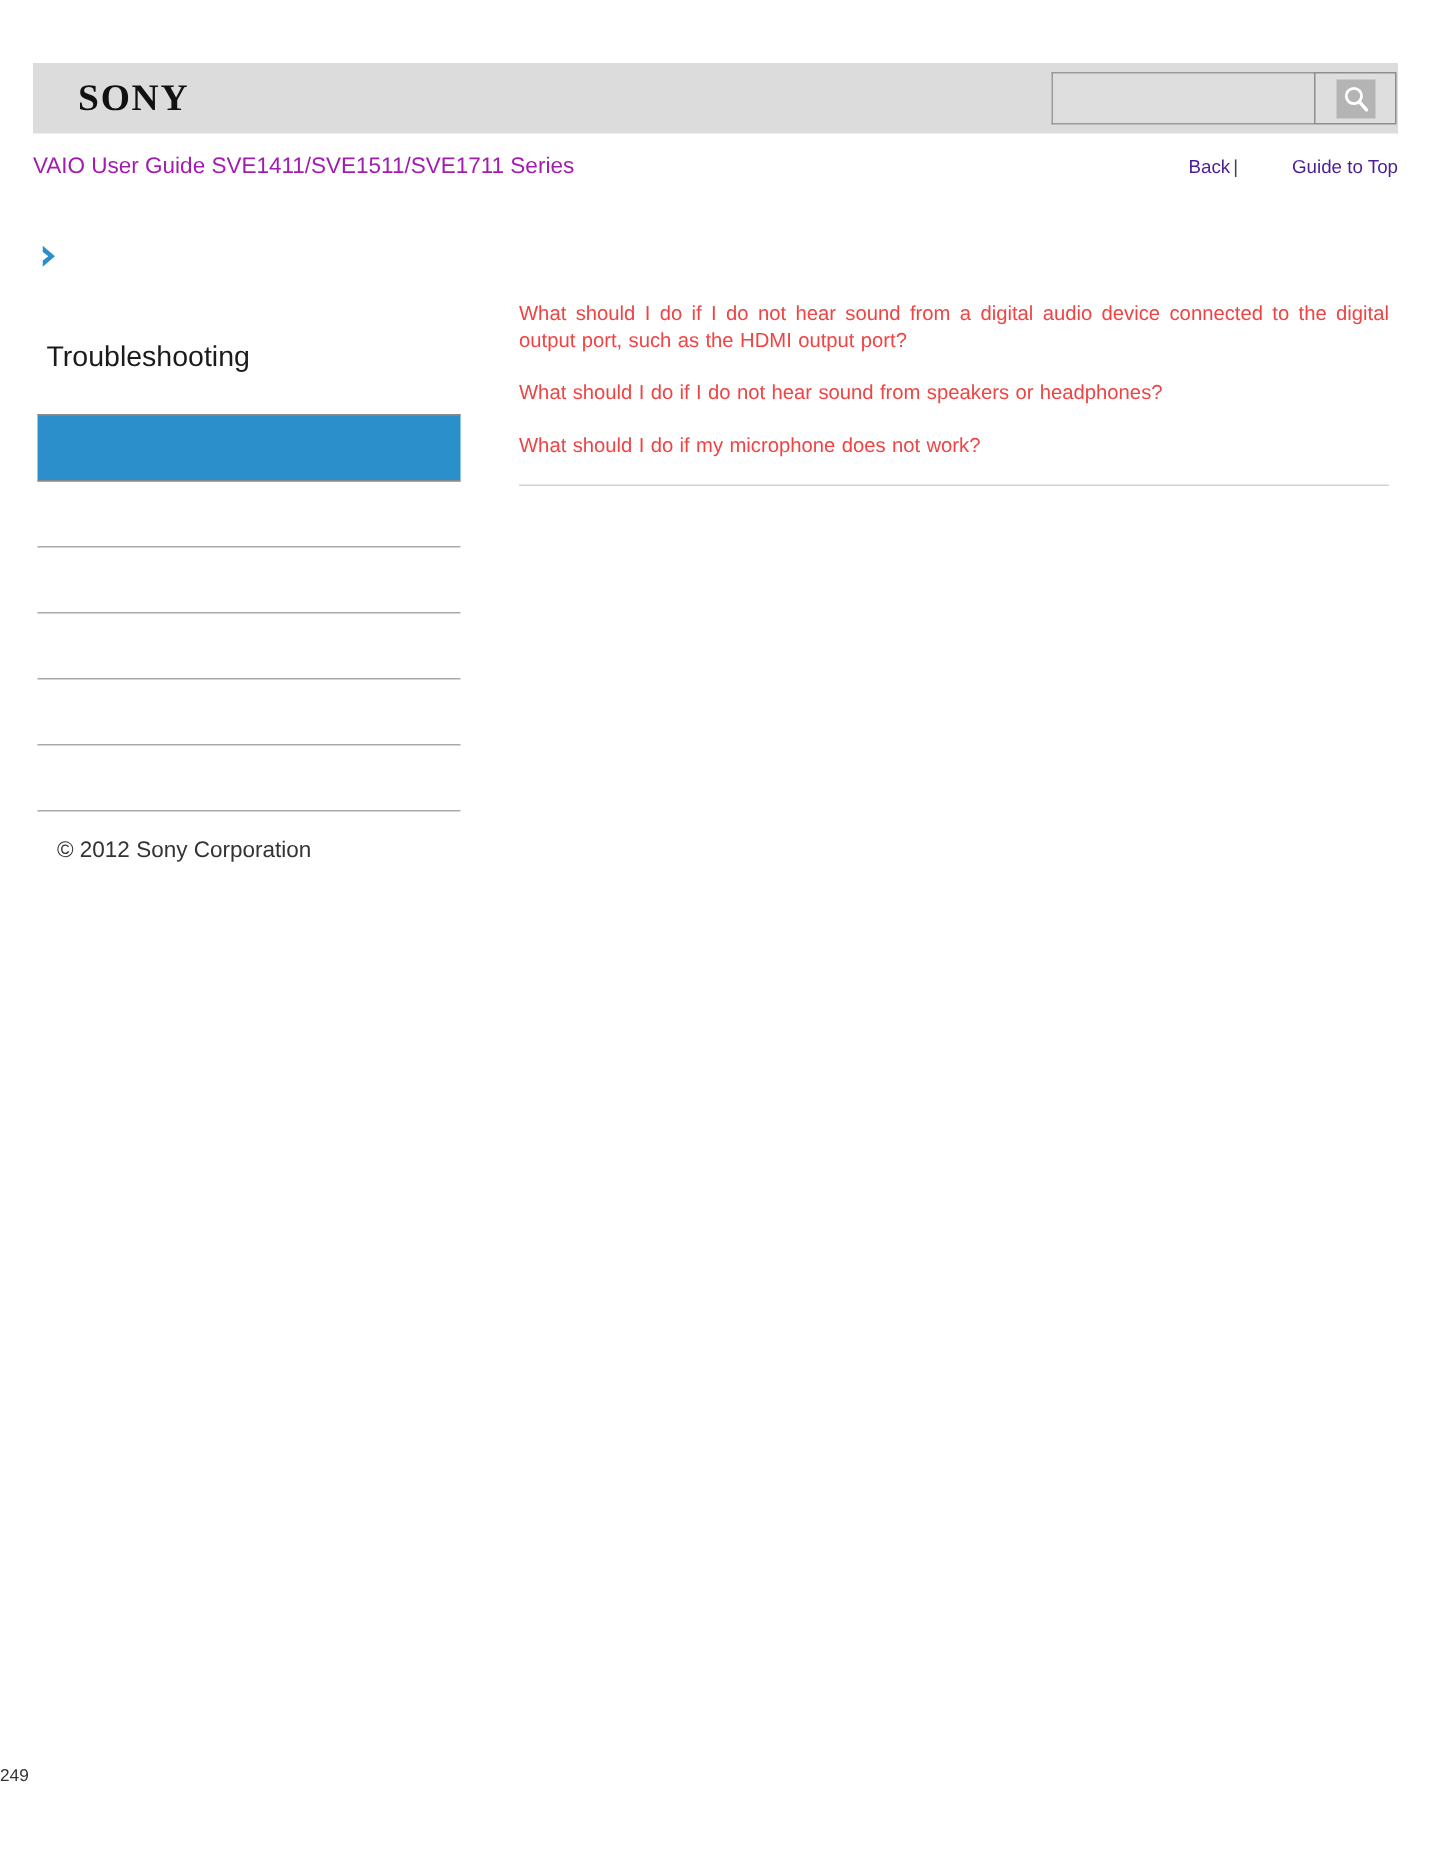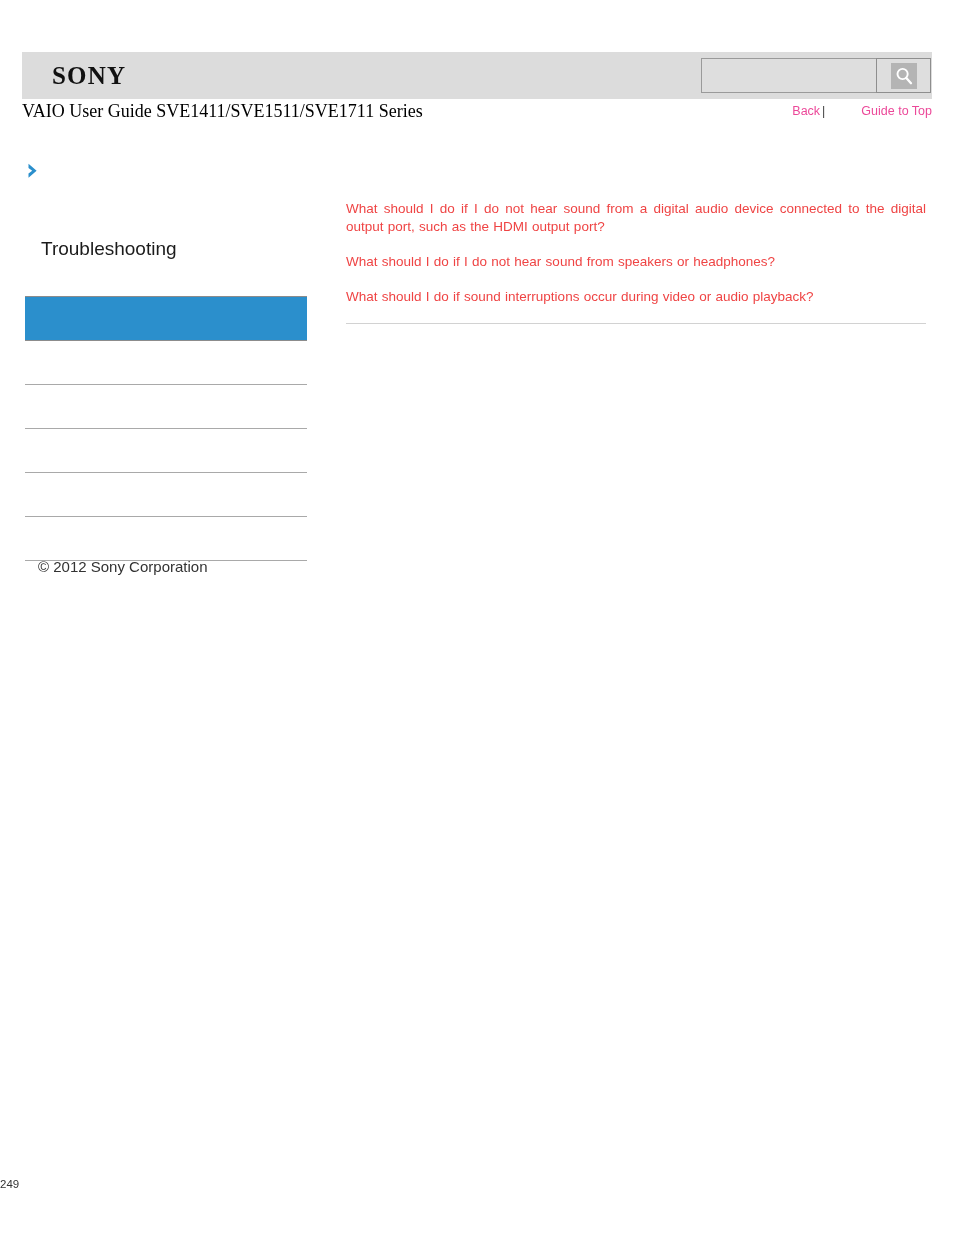--- a/index.html
+++ b/index.html
@@ -14,21 +14,21 @@
     position: relative;
     font-family: "Liberation Sans", sans-serif;
     color: #222222;
     overflow: hidden;
   }
 
   
   #header-band {
     position: absolute;
     left: 22px;
-    top: 52px;
+    top: 42px;
     width: 910px;
     height: 47px;
     background: #dcdcdc;
     box-sizing: border-box;
   }
   #sony-logo {
     position: absolute;
     left: 30px;
     top: 10px;
     font-family: "Liberation Serif", "DejaVu Serif", serif;
@@ -85,36 +85,35 @@
     position: absolute;
     left: 22px;
     top: 101px;
     width: 910px;
     height: 20px;
   }
   #guide-title {
     position: absolute;
     left: 0;
     top: 0;
-    font-size: 18px;
-    color: #000000;
+    font-size: 15px;
+    color: #a21caf;
     white-space: nowrap;
     line-height: 20px;
-    font-family: Liberation Serif, serif;
   }
   #nav-links {
     position: absolute;
     right: 0;
     top: 0;
     font-size: 12.5px;
     line-height: 20px;
     white-space: nowrap;
   }
   #nav-links a {
-    color: #ec4899;
+    color: #4c1d95;
     text-decoration: none;
     cursor: pointer;
     padding-left: 34px;
   }
   #nav-links .sep {
     color: #444444;
     padding: 0 2px;
   }
 
   
@@ -132,21 +131,21 @@
     left: 25px;
     top: 220px;
     width: 282px;
   }
   #sidebar-title {
     font-size: 19px;
     color: #1b1b1b;
     line-height: 26px;
     padding-bottom: 18px;
     font-weight: normal;
-    margin: 16px;
+    margin: 6px;
   }
   .nav-item {
     height: 44px;
     box-sizing: border-box;
     border-bottom: 1px solid #a9a9a9;
     font-size: 12.5px;
     color: #1a7fc8;
     display: flex;
     align-items: center;
     cursor: pointer;
@@ -265,17 +264,17 @@
   <div class="nav-item">
     <span class="label"></span>
   </div>
 </div>
 
 <div id="copyright">© 2012 Sony Corporation</div>
 
 <div id="main">
   <a class="topic-link" href="#">What should I do if I do not hear sound from a digital audio device connected to the digital output port, such as the HDMI output port?</a>
   <a class="topic-link" href="#">What should I do if I do not hear sound from speakers or headphones?</a>
-  <a class="topic-link" href="#">What should I do if sound interruptions occur during video or audio playback?</a>
+  <a class="topic-link" href="#">What should I do if my microphone does not work?</a>
   <hr id="content-rule">
 </div>
 
 <div id="page-number">249</div>
 
 </body></html>

